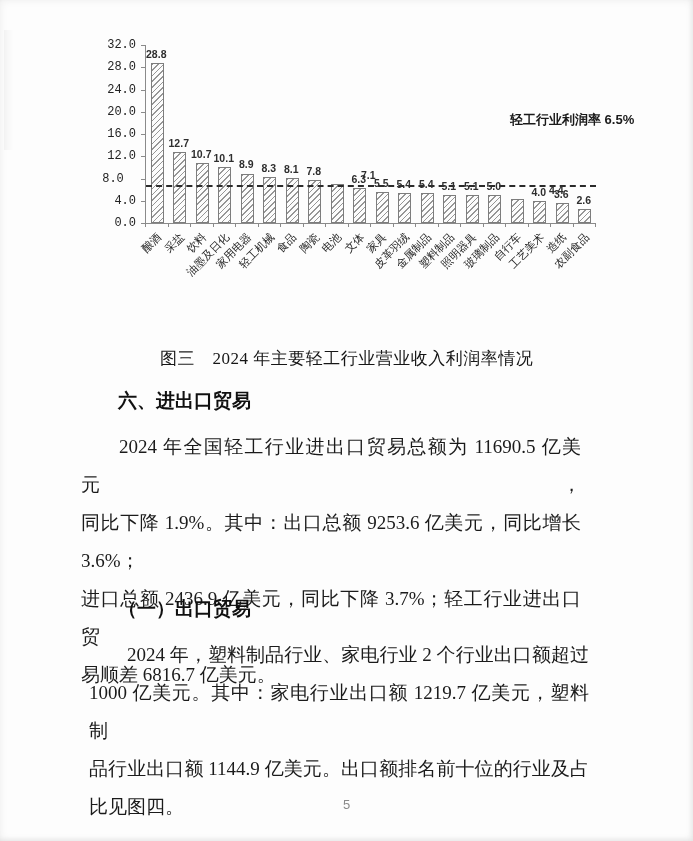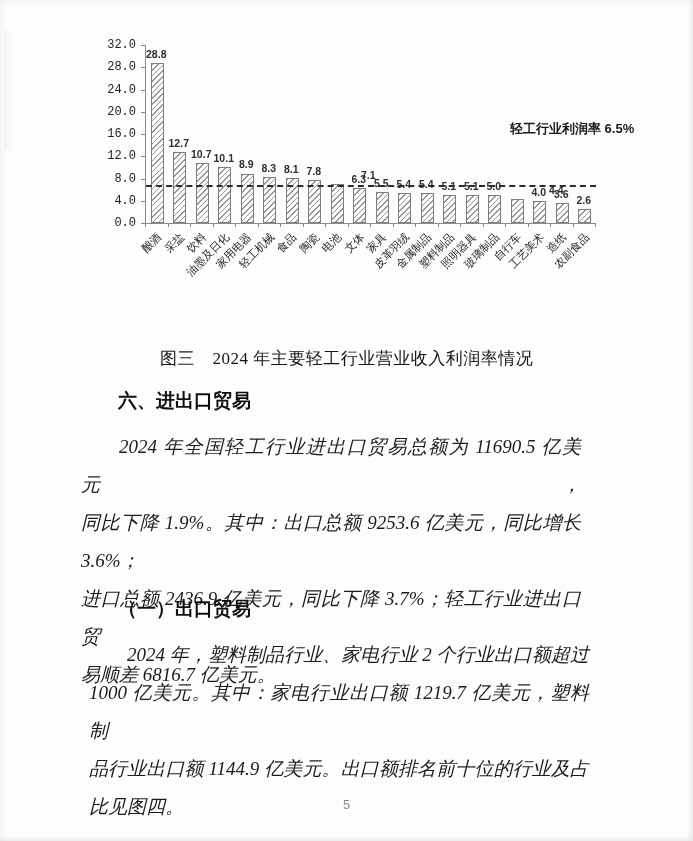--- a/index.html
+++ b/index.html
@@ -21,31 +21,31 @@
        font-size:10.5px;font-weight:600;color:#2e2e2e;white-space:nowrap;}
   .ytick-label{position:absolute;left:90px;width:46px;text-align:right;
        font-family:Liberation Mono, monospace;font-size:12px;color:#222;}
   .ytick-mark{position:absolute;width:4px;height:1px;background:#8a8a8a;}
   .xtick-mark{position:absolute;width:1px;height:4px;background:#8a8a8a;}
   .xlabel-anchor{position:absolute;width:0;height:0;}
   .xlabel{position:absolute;right:2px;top:2px;white-space:nowrap;
        transform:rotate(-45deg);transform-origin:100% 0;
        font-size:11px;color:#1e1e1e;font-family:"Liberation Serif","DejaVu Serif",serif;}
   .refline{position:absolute;left:0;width:450px;border-top:2px dashed #2b2b2b;}
-  .legend{position:absolute;left:467px;top:120px;font-size:13px;font-weight:700;color:#1a1a1a;
+  .legend{position:absolute;left:467px;top:111px;font-size:13px;font-weight:700;color:#1a1a1a;
        font-family:"Liberation Sans","DejaVu Sans",sans-serif;white-space:nowrap;padding-left:43px;}
   
   .caption{position:absolute;left:0;top:347px;width:693px;text-align:center;
        font-size:17px;letter-spacing:0.5px;color:#161616;}
   .h-section{position:absolute;left:118px;top:388px;font-size:19px;font-weight:700;color:#101010;}
   .h-sub{position:absolute;left:118px;top:596px;font-size:19px;font-weight:700;color:#101010;}
   .para{position:absolute;left:81px;width:500px;font-size:19px;line-height:38px;color:#1b1b1b;}
   .para-1{top:428px;}
   .para-2{top:636px;margin-left:8px;}
-  .line{text-align:justify;text-align-last:justify;white-space:normal;font-style:italic;}
+  .line{text-align:justify;text-align-last:justify;white-space:normal;}
   .line.indent{text-indent:2em;}
   .line.last{text-align-last:left;}
   .pagenum{position:absolute;left:0;top:797px;width:693px;text-align:center;
        font-size:13px;color:#8a8a8a;font-family:"Liberation Sans","DejaVu Sans",sans-serif;}
   .smudge{position:absolute;left:4px;top:30px;width:10px;height:120px;
        background:linear-gradient(90deg,rgba(0,0,0,0.04),rgba(0,0,0,0));}
 </style>
 </head>
 <body>
 
@@ -155,21 +155,21 @@
         <span class="xlabel">造纸</span>
       </div>
       <div class="val" style="left: 569.75px; top: 193.537px;">2.6</div>
       <div class="xlabel-anchor" style="left: 583.75px; top: 228px;">
         <span class="xlabel">农副食品</span>
       </div>
       <div class="ytick-label" style="top: 216px;">0.0</div>
       <div class="ytick-mark" style="left: 141px; top: 223px;"></div>
       <div class="ytick-label" style="top: 193.75px;">4.0</div>
       <div class="ytick-mark" style="left: 141px; top: 200.75px;"></div>
-      <div class="ytick-label" style="top: 171.5px;">8.0</div>
+      <div class="ytick-label" style="top: 171.5px; text-align: center;">8.0</div>
       <div class="ytick-mark" style="left: 141px; top: 178.5px;"></div>
       <div class="ytick-label" style="top: 149.25px;">12.0</div>
       <div class="ytick-mark" style="left: 141px; top: 156.25px;"></div>
       <div class="ytick-label" style="top: 127px;">16.0</div>
       <div class="ytick-mark" style="left: 141px; top: 134px;"></div>
       <div class="ytick-label" style="top: 104.75px;">20.0</div>
       <div class="ytick-mark" style="left: 141px; top: 111.75px;"></div>
       <div class="ytick-label" style="top: 82.5px;">24.0</div>
       <div class="ytick-mark" style="left: 141px; top: 89.5px;"></div>
       <div class="ytick-label" style="top: 60.25px;">28.0</div>

